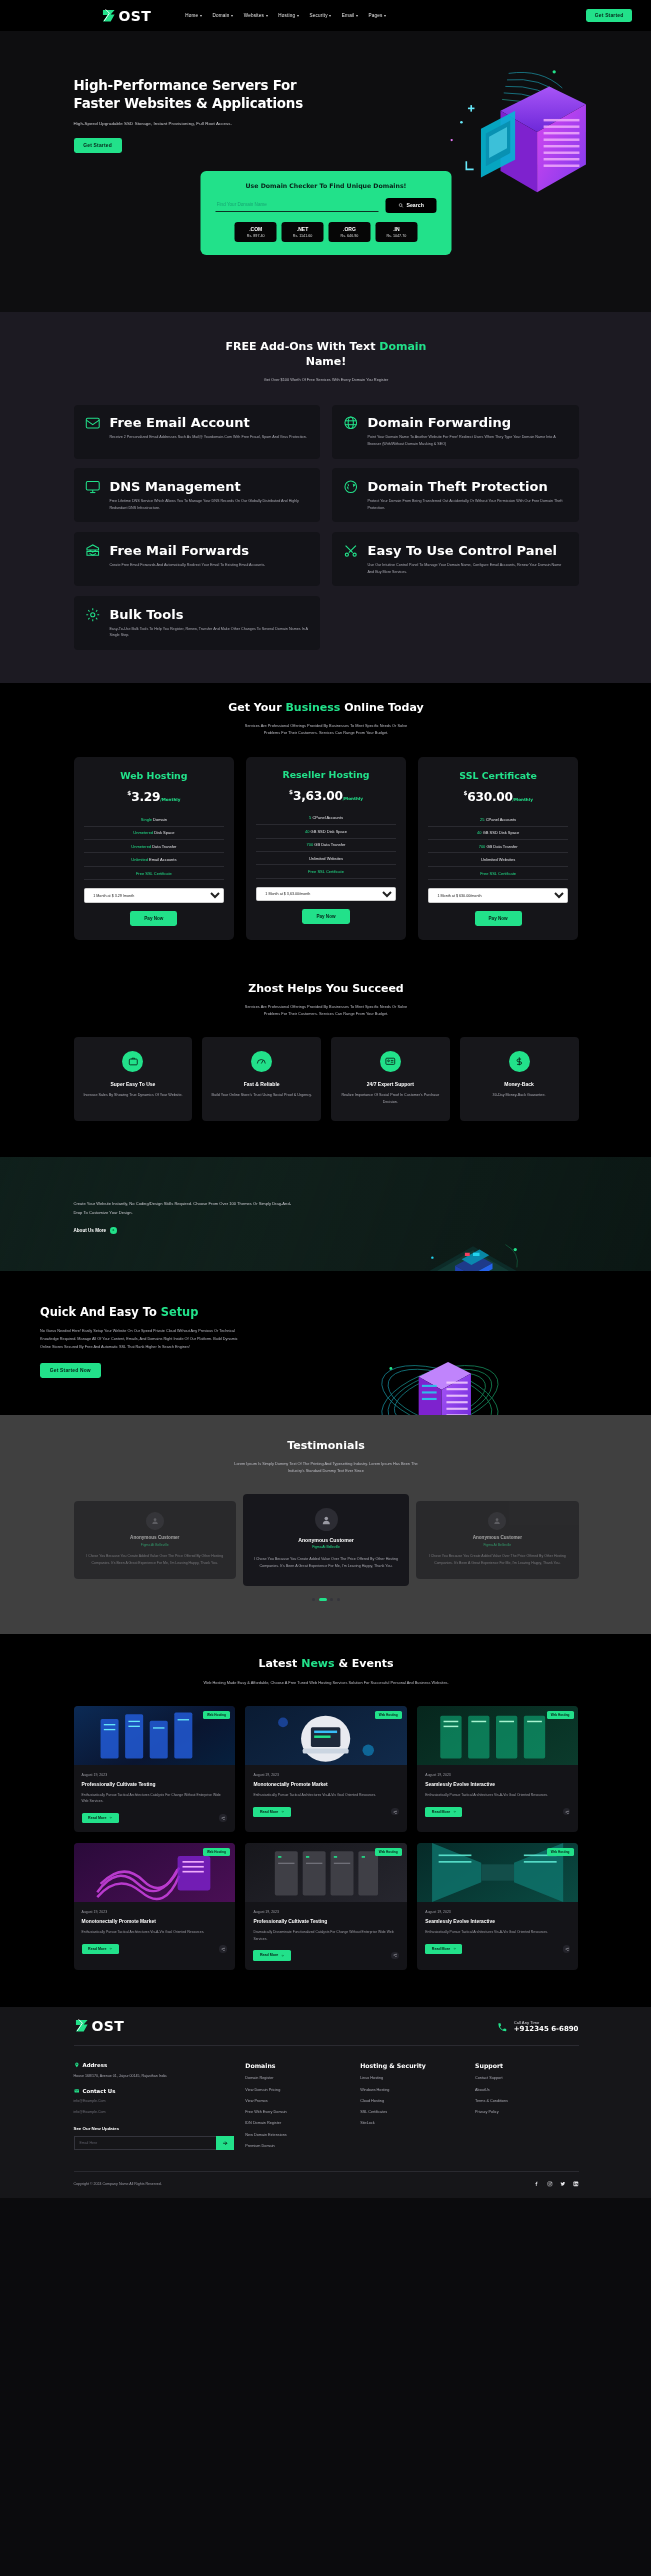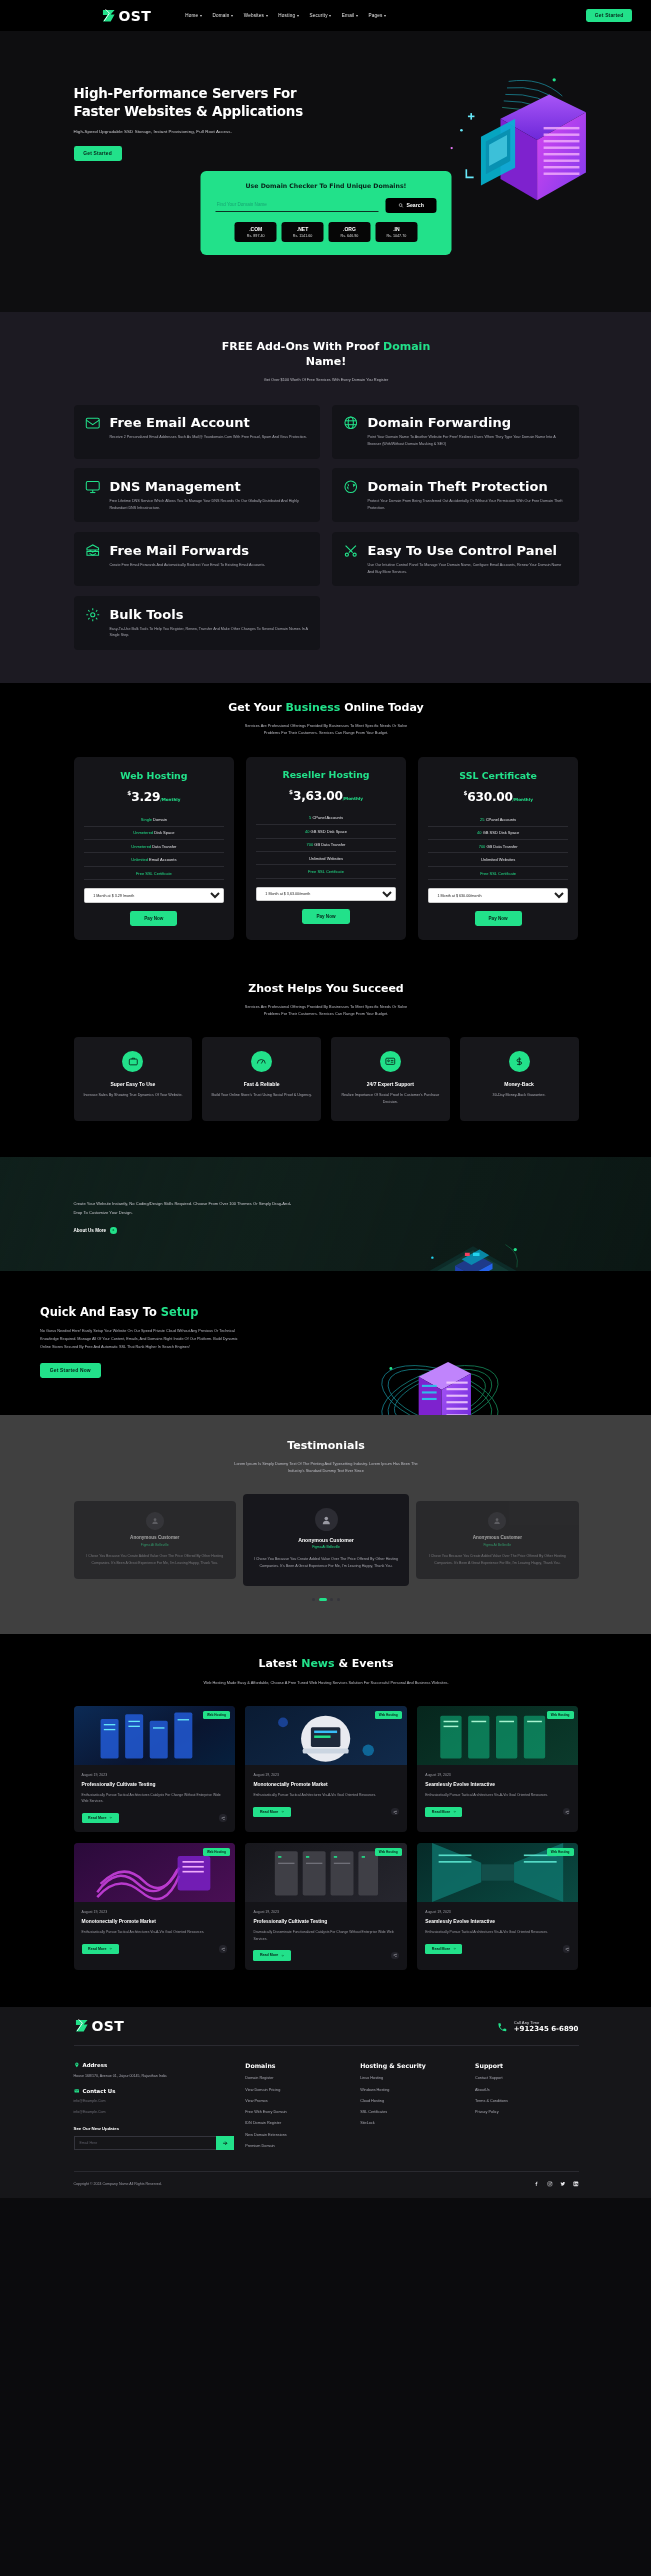--- a/index.html
+++ b/index.html
@@ -43,21 +43,21 @@
   }
 
   
   .hero {
     background: #0e0e10;
     position: relative;
     padding: 46px 0 0 0;
     height: 281px;
     overflow: hidden;
   }
-  .hero-inner { width: 505px; margin: 8px auto; position: relative; }
+  .hero-inner { width: 505px; margin: 0 auto; position: relative; }
   .hero h1 {
     font-size: 13.4px; line-height: 1.32; font-weight: bold;
     letter-spacing: -0.2px; max-width: 244px;
     font-family: "DejaVu Sans", sans-serif;
   }
   .hero p.sub { font-size: 4.4px; color: #cfcfd3; margin-top: 9px; letter-spacing:0.1px;}
   .btn-green {
     display:inline-block; background:#22e18a; color:#06261a; font-size:4.9px; font-weight:bold;
     padding: 4.9px 9.8px; border-radius:2.4px; border:none; cursor:pointer; margin-top:11.4px; letter-spacing:0.2px;
   }
@@ -365,21 +365,21 @@
           <div class="n">.IN</div>
           <div class="p">Rs. 1047.70</div>
         </div>
       </div>
     </div>
   </div>
 
   <div class="addons">
     <div class="inner">
       <div class="sec-title">
-        <span>FREE Add-Ons With Proof </span><span class="accent">Domain</span><br>
+        <span>FREE Add-Ons With Text </span><span class="accent">Domain</span><br>
         <span>Name!</span>
       </div>
       <div class="sec-sub">Get Over $100 Worth Of Free Services With Every Domain You Register</div>
 
       <div class="addon-grid">
 
         <div class="addon-card">
           <span class="addon-ico">
               <svg viewBox="0 0 24 24" fill="none" stroke="currentColor" stroke-width="1.6">
                 <path d="M2 8l10 7 10-7"></path>

